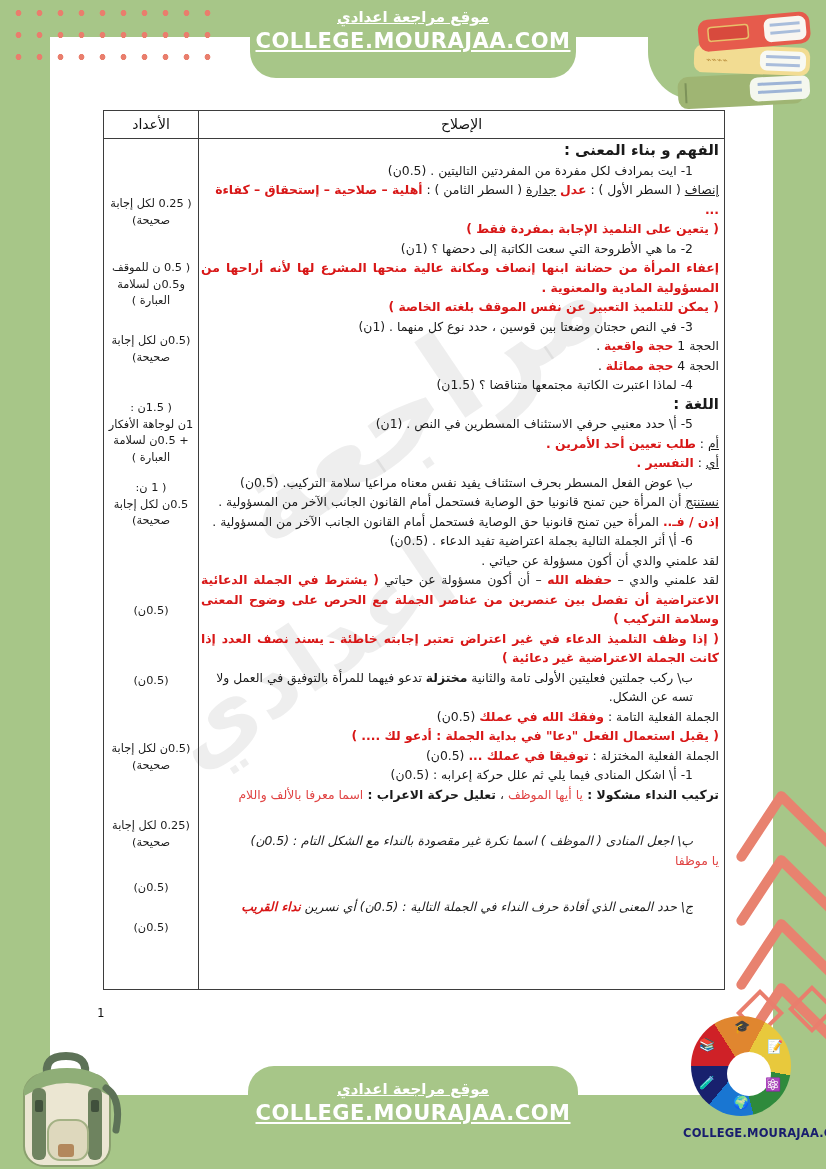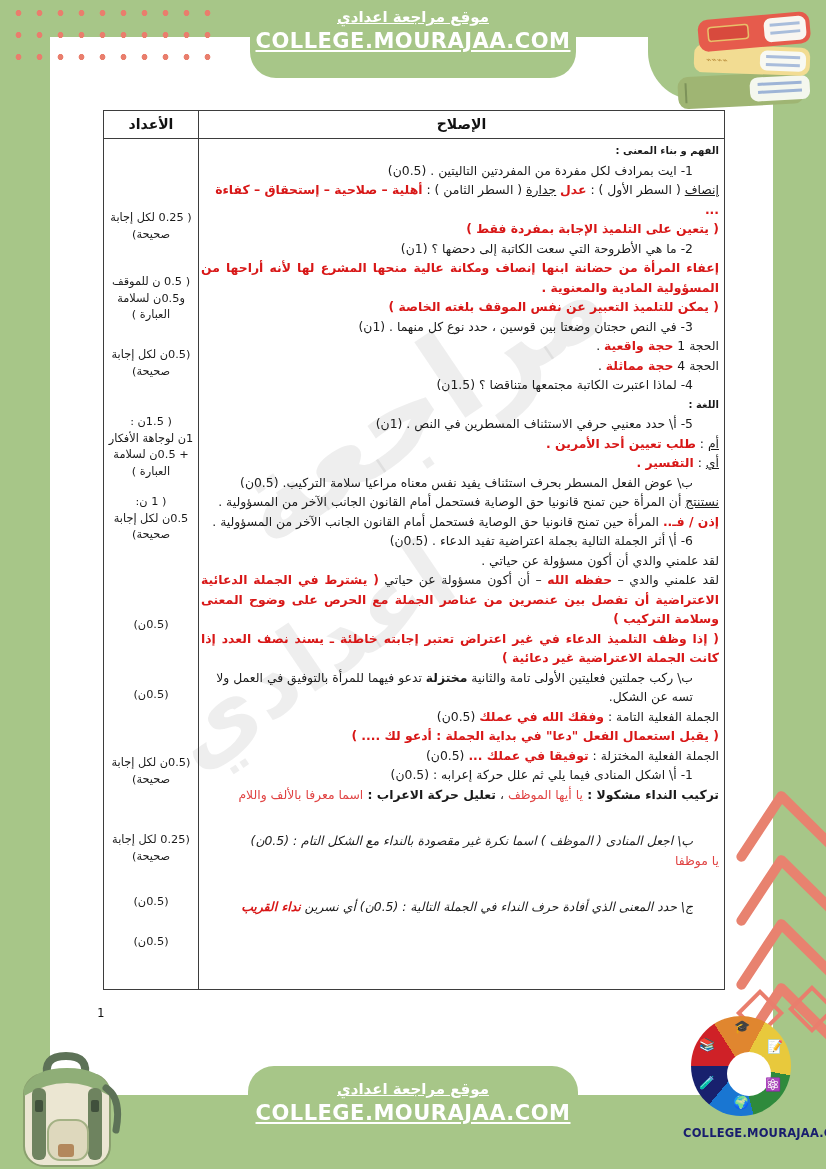--- a/index.html
+++ b/index.html
@@ -28,31 +28,31 @@
 
   
   .wm{position:absolute;color:rgba(120,120,120,0.13);font-size:120px;font-weight:bold;z-index:3;pointer-events:none;white-space:nowrap;}
   .wm1{left:210px;top:330px;transform:rotate(-34deg);}
   .wm2{left:150px;top:600px;transform:rotate(-34deg);font-size:95px;}
 
   
   .ctable{position:absolute;left:103px;top:110px;width:620px;height:878px;border:1.6px solid #3d3d3d;z-index:7;background:transparent;}
   .ctable .vline{position:absolute;left:94px;top:0;width:1px;height:100%;background:#3d3d3d;}
   .ctable .hline{position:absolute;left:0;top:27px;width:100%;height:1px;background:#3d3d3d;}
-  .th{position:absolute;top:0;height:27px;line-height:26px;text-align:center;font-weight:bold;font-size:14px;color:#111;}
+  .th{position:absolute;top:0;height:27px;line-height:26px;text-align:center;font-weight:normal;font-size:14px;color:#111;}
   .th-marks{left:0;width:94px;}
   .th-fix{left:95px;width:525px;text-align:center;}
 
-  .marks-col{position:absolute;left:0;top:27px;width:94px;height:851px;direction:rtl;margin-top:14px;}
+  .marks-col{position:absolute;left:0;top:27px;width:94px;height:851px;direction:rtl;}
   .mark{position:absolute;width:94px;text-align:center;font-size:11.3px;line-height:16.5px;color:#1a1a1a;white-space:pre-line;}
 
   .fix-col{position:absolute;left:97px;top:30px;width:518px;direction:rtl;font-size:12.4px;line-height:19.5px;color:#1a1a1a;}
   .line{text-align:right;}
   .line.q{padding-right:26px;}
-  .line.head{font-weight:bold;font-size:10px;}
+  .line.head{font-weight:bold;font-size:15px;}
   .line.red{text-align:justify;text-align-last:right;}
   .line.mt28{margin-top:27px;font-style:italic;}
   .s-n{color:#1a1a1a;}
   .s-b{color:#1a1a1a;font-weight:bold;}
   .s-r{color:#d81717;font-weight:bold;}
   .s-rn{color:#e04343;}
   .s-u{color:#1a1a1a;text-decoration:underline;}
 
   .page-num{position:absolute;left:97px;top:1006px;font-size:12px;color:#111;z-index:7;font-family:"DejaVu Sans Mono",monospace;}
 

